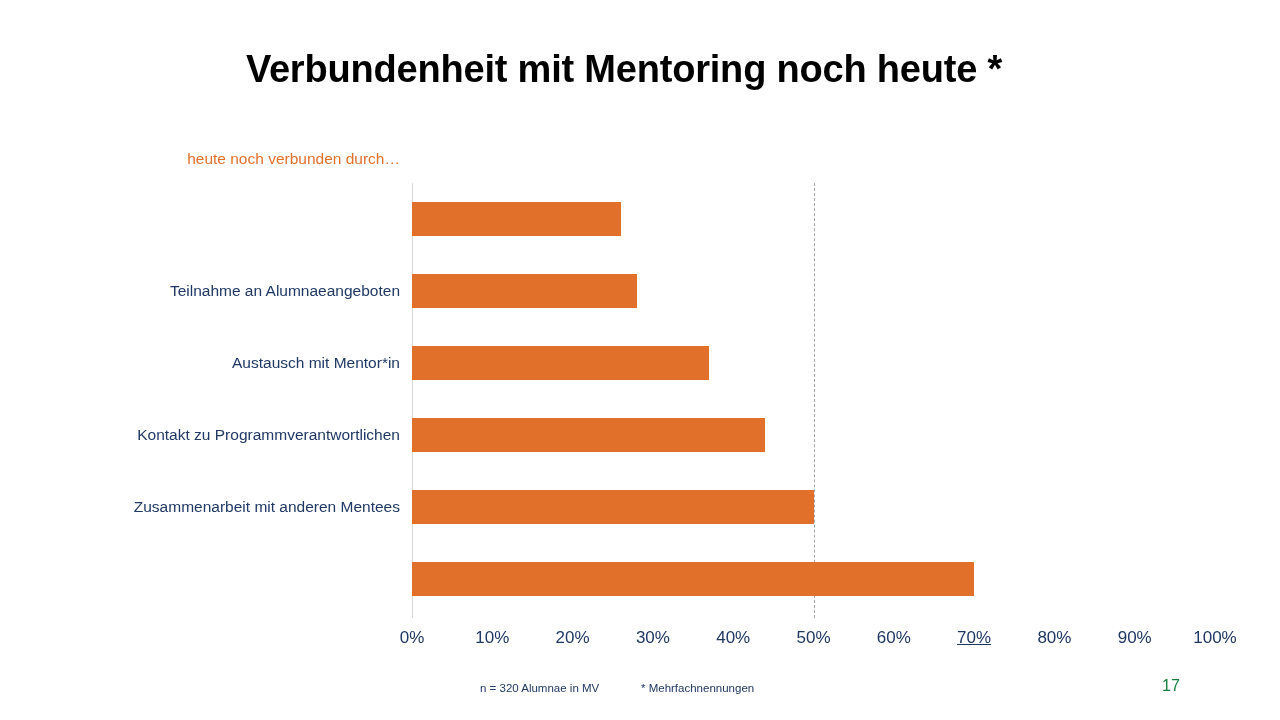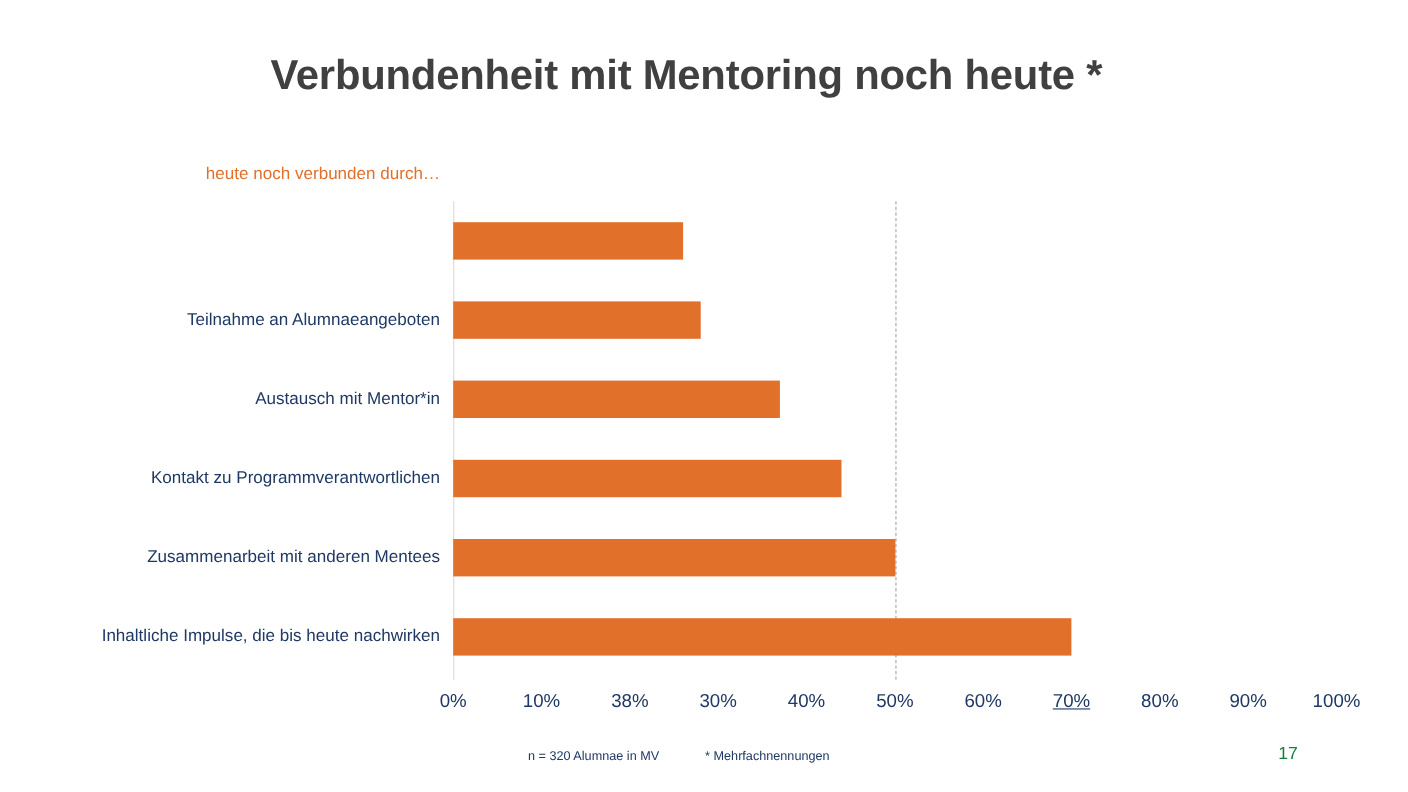--- a/index.html
+++ b/index.html
@@ -17,21 +17,21 @@
 
   
   #slide-title {
     position: absolute;
     left: 0;
     top: 48px;
     width: 1248px;
     text-align: center;
     font-size: 38px;
     font-weight: bold;
-    color: #404040;
+    color: #000000;
     letter-spacing: -0.2px;
     white-space: nowrap;
   }
 
   
   #chart-area {
     position: absolute;
     left: 0;
     top: 0;
     width: 1280px;
@@ -135,37 +135,36 @@
 <div id="chart-area">
 
   <div id="series-header">
     <div>heute noch verbunden durch…</div>
   </div>
 
   <div class="cat-label" style="top:282px">Teilnahme an Alumnaeangeboten</div>
   <div class="cat-label" style="top:354px">Austausch mit Mentor*in</div>
   <div class="cat-label" style="top:426px">Kontakt zu Programmverantwortlichen</div>
   <div class="cat-label" style="top:498px">Zusammenarbeit mit anderen Mentees</div>
-  <div class="cat-label" style="top:570px">Inhaltliche Impulse, die bis heute nachwirken</div>
 
   <div id="y-axis-line"></div>
   <div class="gridline-dashed" id="gridline-50" style="left: 813.5px;"></div>
 
   <div id="plot">
     <div class="bar" id="bar-0" style="left: 0px; top: 19px; width: 208.78px; background: rgb(225, 112, 43);"></div>
     <div class="bar" id="bar-1" style="left: 0px; top: 91px; width: 224.84px; background: rgb(225, 112, 43);"></div>
     <div class="bar" id="bar-2" style="left: 0px; top: 163px; width: 297.11px; background: rgb(225, 112, 43);"></div>
     <div class="bar" id="bar-3" style="left: 0px; top: 235px; width: 353.32px; background: rgb(225, 112, 43);"></div>
     <div class="bar" id="bar-4" style="left: 0px; top: 307px; width: 401.5px; background: rgb(225, 112, 43);"></div>
     <div class="bar" id="bar-5" style="left: 0px; top: 379px; width: 562.1px; background: rgb(225, 112, 43);"></div>
   </div>
 
   <div class="tick-label" id="tick-0" style="left: 412px;">0%</div>
   <div class="tick-label" id="tick-1" style="left: 492.3px;">10%</div>
-  <div class="tick-label" id="tick-2" style="left: 572.6px;">38%</div>
+  <div class="tick-label" id="tick-2" style="left: 572.6px;">20%</div>
   <div class="tick-label" id="tick-3" style="left: 652.9px;">30%</div>
   <div class="tick-label" id="tick-4" style="left: 733.2px;">40%</div>
   <div class="tick-label" id="tick-5" style="left: 813.5px;">50%</div>
   <div class="tick-label" id="tick-6" style="left: 893.8px;">60%</div>
   <div class="tick-label" id="tick-7" style="left: 974.1px; text-decoration: underline;">70%</div>
   <div class="tick-label" id="tick-8" style="left: 1054.4px;">80%</div>
   <div class="tick-label" id="tick-9" style="left: 1134.7px;">90%</div>
   <div class="tick-label" id="tick-10" style="left: 1215px;">100%</div>
 
 </div>

